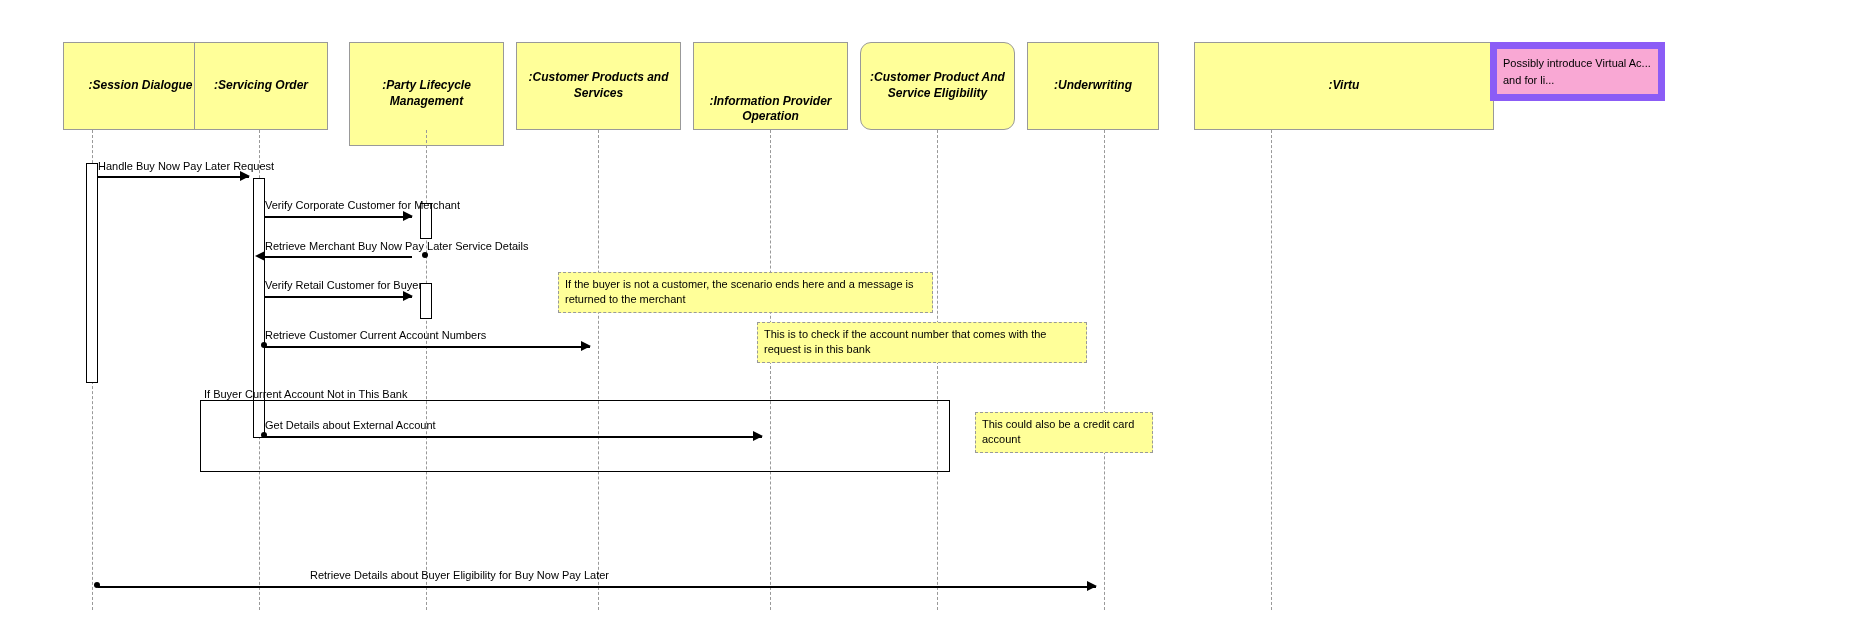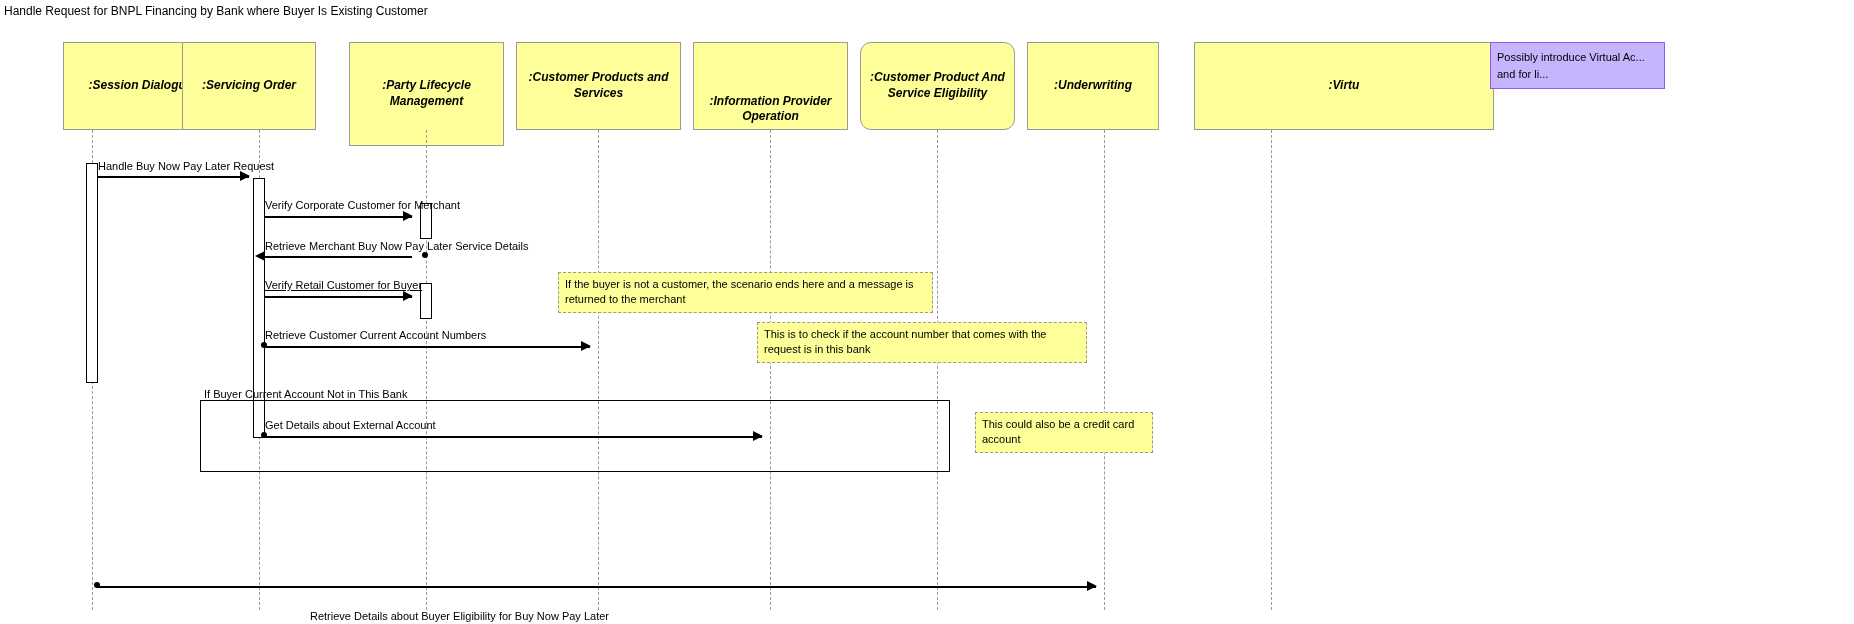--- a/index.html
+++ b/index.html
@@ -103,26 +103,25 @@
       position: absolute;
       font-size: 11px;
       color: #000;
     }
   </style>
 </head>
 <body>
 
 <div class="diagram-container">
 
-  <div class="page-title">Handle Request for BNPL Financing by Bank where Buyer Is Existing Customer</div>
 
   <div class="swimlane-header" style="left:15px; width:155px; height:88px;margin-left:48px;">
     <span>:Session Dialogue</span>
   </div>
-  <div class="swimlane-header" style="left:182px; width:134px; height:88px;">
+  <div class="swimlane-header" style="left:194px; width:134px; height:88px;">
     <span>:Servicing Order</span>
   </div>
   <div class="swimlane-header" style="left:349px; width:155px; height:104px;">
     <span>:Party Lifecycle Management</span>
   </div>
   <div class="swimlane-header" style="left:516px; width:165px; height:88px;">
     <span>:Customer Products and Services</span>
   </div>
   <div class="swimlane-header" style="left:693px; width:155px; height:88px;align-items:flex-end;">
     <span>:Information Provider Operation</span>
@@ -160,49 +159,49 @@
   <div class="arrow-label" style="left:265px; top:199px;">Verify Corporate Customer for Merchant</div>
 
   <div class="arrow-line" style="left:265px; top:256px; width:147px; background:#000;"></div>
   <div class="arrowhead-left" style="left:255px; top:251px;"></div>
   <div class="arrow-label" style="left:265px; top:240px;">Retrieve Merchant Buy Now Pay Later Service Details</div>
 
   <div style="position:absolute; left:422px; top:252px; width:6px; height:6px; border-radius:50%; background:#000;"></div>
 
   <div class="arrow-line" style="left:265px; top:296px; width:147px;"></div>
   <div class="arrowhead-right" style="left:403px; top:291px;"></div>
-  <div class="arrow-label" style="left:265px; top:279px;text-decoration:underline;">Verify Retail Customer for Buyer</div>
+  <div class="arrow-label" style="left:265px; top:279px;">Verify Retail Customer for Buyer</div>
 
   <div class="arrow-line" style="left:265px; top:346px; width:325px;"></div>
   <div class="arrowhead-right" style="left:581px; top:341px;"></div>
   <div class="arrow-label" style="left:265px; top:329px;">Retrieve Customer Current Account Numbers</div>
   <div style="position:absolute; left:261px; top:342px; width:6px; height:6px; border-radius:50%; background:#000;"></div>
 
   <div class="fragment-box" style="left:200px; top:400px; width:750px; height:72px;"></div>
   <div class="fragment-label" style="left:204px; top:388px;">If Buyer Current Account Not in This Bank</div>
 
   <div class="arrow-line" style="left:265px; top:436px; width:497px;"></div>
   <div class="arrowhead-right" style="left:753px; top:431px;"></div>
   <div class="arrow-label" style="left:265px; top:419px;">Get Details about External Account</div>
   <div style="position:absolute; left:261px; top:432px; width:6px; height:6px; border-radius:50%; background:#000;"></div>
 
   <div class="arrow-line" style="left:98px; top:586px; width:998px;"></div>
   <div class="arrowhead-right" style="left:1087px; top:581px;"></div>
-  <div class="arrow-label" style="left:310px; top:569px;margin-top:41px;">Retrieve Details about Buyer Eligibility for Buy Now Pay Later</div>
+  <div class="arrow-label" style="left:310px; top:569px;">Retrieve Details about Buyer Eligibility for Buy Now Pay Later</div>
   <div style="position:absolute; left:94px; top:582px; width:6px; height:6px; border-radius:50%; background:#000;"></div>
 
   <div class="note-box" style="left:558px; top:272px; width:375px;">
     <span>If the buyer is not a customer, the scenario ends here and a message is returned to the merchant</span>
   </div>
 
   <div class="note-box" style="left:750px; top:322px; width:330px;margin-left:7px;">
     <span>This is to check if the account number that comes with the request is in this bank</span>
   </div>
 
   <div class="note-box" style="left:975px; top:412px; width:178px;">
     <span>This could also be a credit card account</span>
   </div>
 
-  <div style="position:absolute; top:42px; left:1490px; width:175px; background:#c4b5fd; border:1px solid #8b5cf6; padding:6px; font-size:11px; line-height:1.5;">
+  <div style="position:absolute; top:42px; left:1490px; width:175px; background:#f9a8d4; border:7px solid #8b5cf6; padding:6px; font-size:11px; line-height:1.5;">
     <span>Possibly introduce Virtual Ac... and for li...</span>
   </div>
 
 </div>
 
 </body></html>

